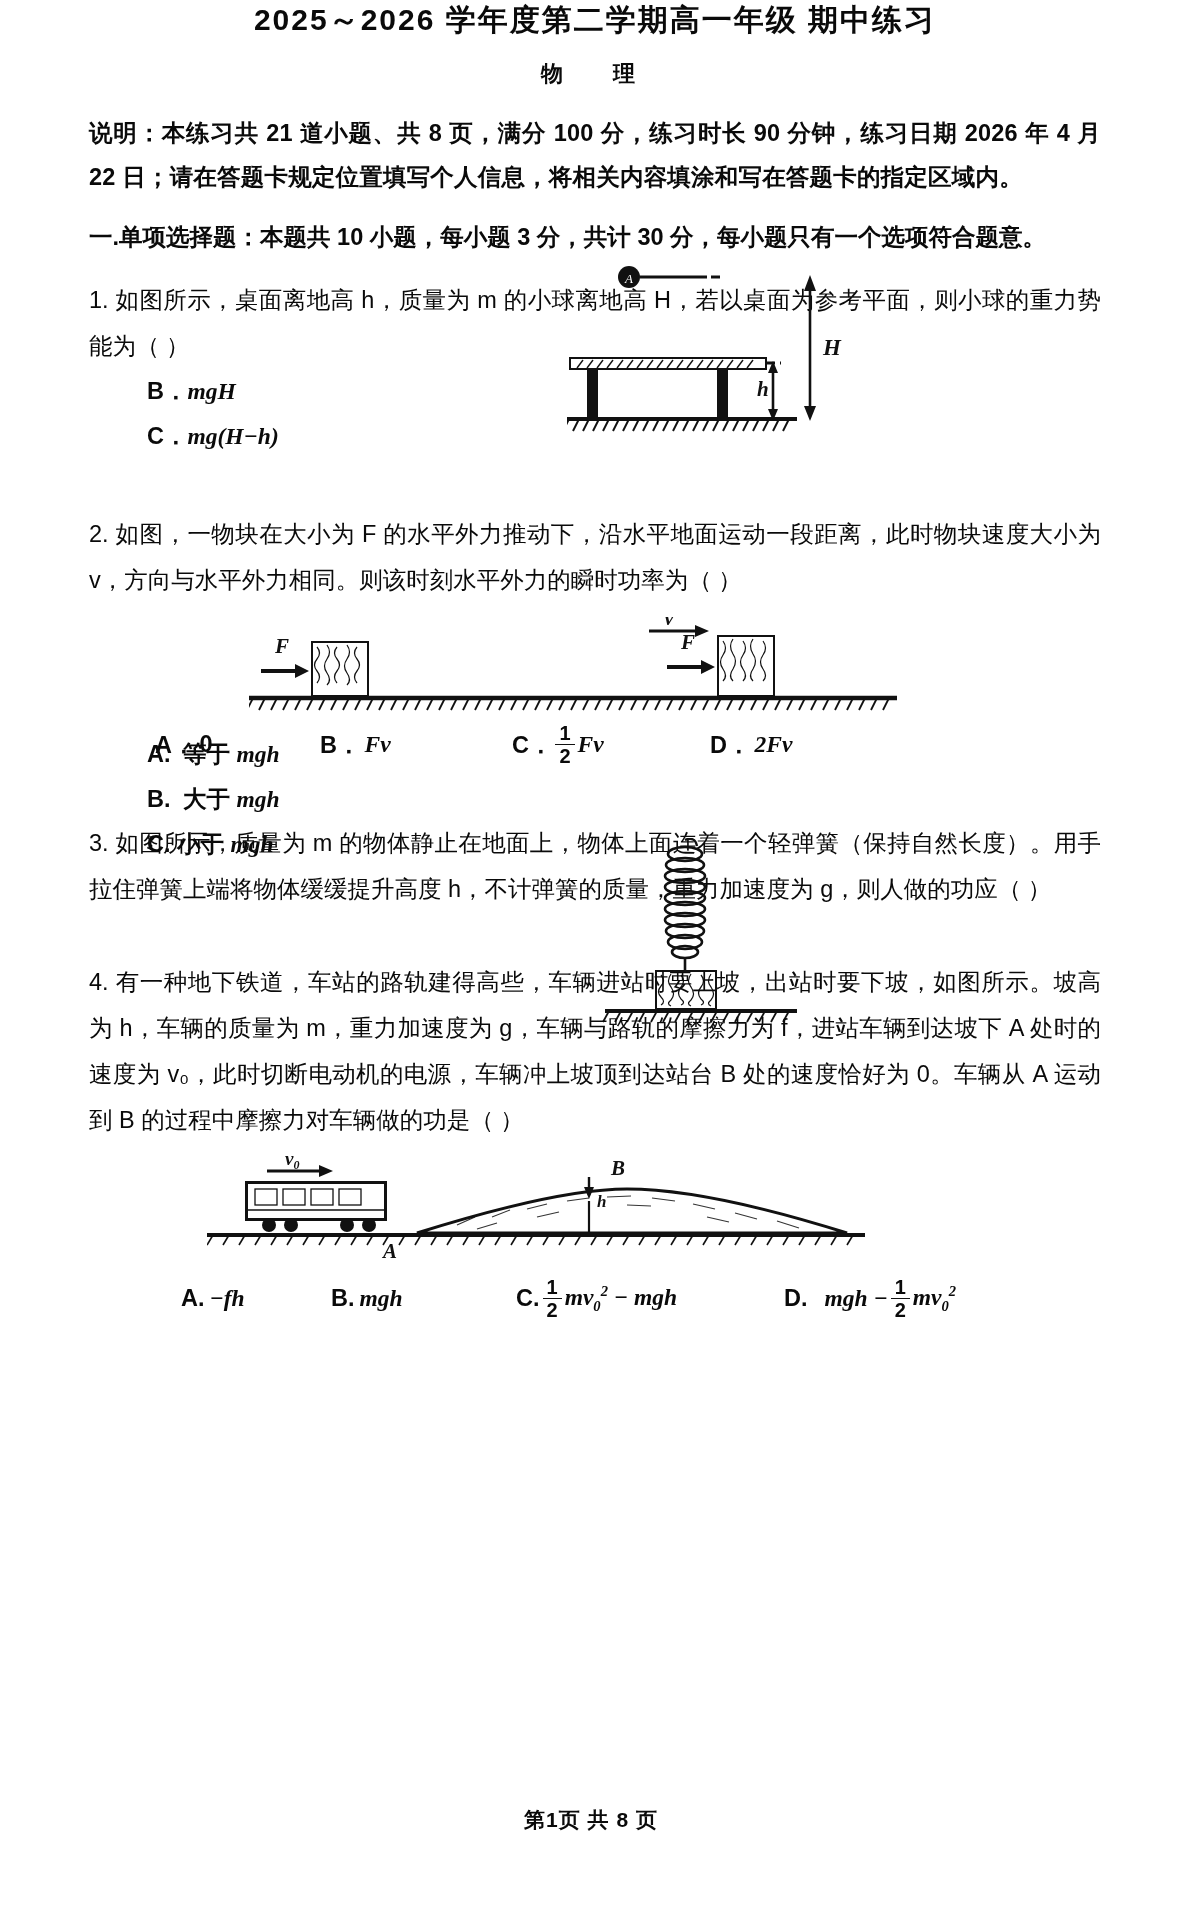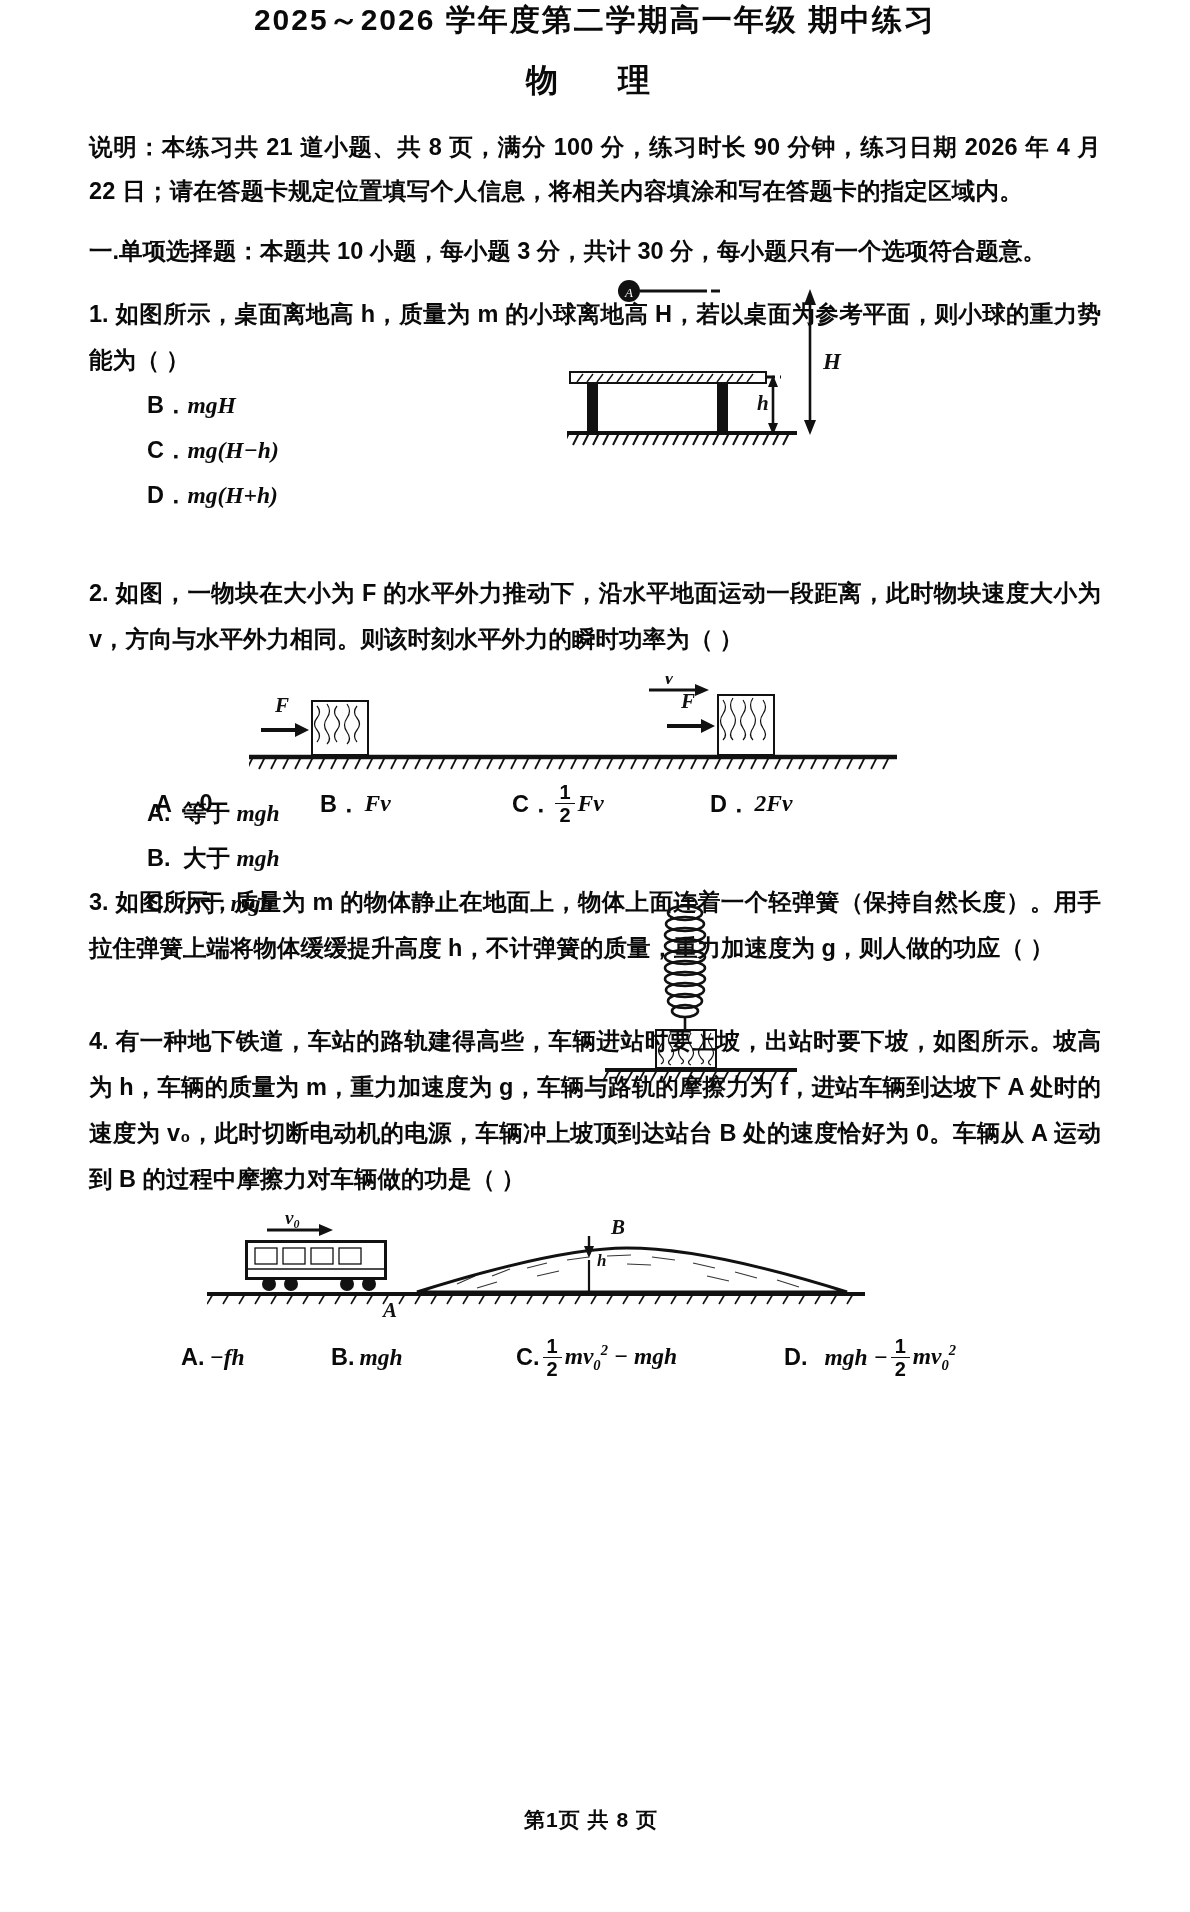--- a/index.html
+++ b/index.html
@@ -21,21 +21,21 @@
   .title{
     text-align:center;
     font-size:30px;
     font-weight:bold;
     letter-spacing:2px;
     margin:0;
     font-family:"Liberation Sans","DejaVu Sans",sans-serif;
   }
   .subject{
     text-align:center;
-    font-size:32px;
+    font-size:22px;
     font-weight:bold;
     letter-spacing:14px;
     margin:0;
     padding-top:18px;
     font-family:"Liberation Sans","DejaVu Sans",sans-serif;
   }
   .wrap{
     margin:0 auto;
     width:1012px;
     padding-top:22px;
@@ -50,21 +50,21 @@
   }
   .sect{
     font-size:23.5px;
     font-weight:bold;
     line-height:44px;
     margin-top:16px;
     font-family:"Liberation Sans","DejaVu Sans",sans-serif;
   }
   .qtext{
     font-size:23.5px;
-    font-weight:bold;
+    font-weight:normal;
     line-height:46px;
     text-align:justify;
     font-family:"Liberation Sans","DejaVu Sans",sans-serif;
   }
   .q{ position:relative; }
   .qblock{margin-top:20px;}
   .opts-v{
     margin-left:58px;
     font-size:23.5px;
     font-weight:bold;
@@ -119,23 +119,20 @@
       <div class="qtext">
         <span>1.</span>
         <span>如图所示，桌面离地高 h，质量为 m 的小球离地高 H，若以桌面为参考平面，则小球的重力势能为（      ）</span>
       </div>
       <div class="opts-v" style="width:330px;">
         <div class="opt-row">
           <span>B．</span><i>mgH</i>
         </div>
         <div class="opt-row">
           <span>C．</span><i>mg(H−h)</i>
-        </div>
-        <div class="opt-row">
-          <span>D．</span><i>mg(H+h)</i>
         </div>
       </div>
 
       <div class="fig" style="left:478px;top:-14px;">
         <svg width="290" height="180" viewBox="0 0 290 180">
 
           <circle cx="62" cy="14" r="11" fill="#111"></circle>
           <text x="62" y="20" font-size="13" fill="#fff" text-anchor="middle" font-family="Liberation Serif, serif" font-style="italic">A</text>
 
           <line x1="73" y1="14" x2="140" y2="14" stroke="#111" stroke-width="3"></line>

